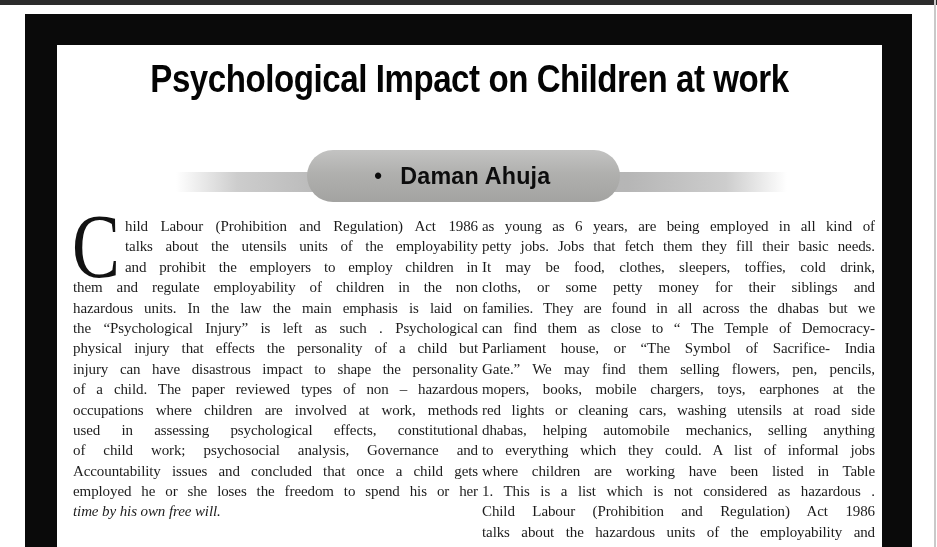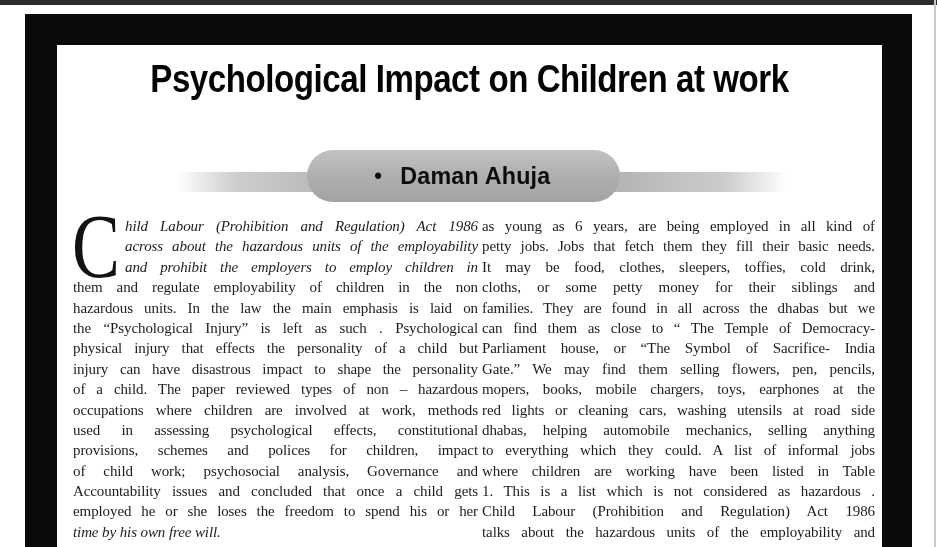--- a/index.html
+++ b/index.html
@@ -52,21 +52,21 @@
     font-family:"Liberation Serif", serif; font-size:92px; line-height:92px;
     transform:scale(0.78,1); transform-origin:left top;
   }
   .col { position:absolute; top:216px; color:var(--text,#1c1c1c); }
   .col-left  { left:73px;  width:405px; }
   .col-right { left:482px; width:393px; }
   .text-line {
     height:20.4px; font-size:15px; line-height:20.4px; letter-spacing:-0.1px;
     text-align:justify; text-align-last:justify; white-space:nowrap; overflow:hidden;
   }
-  .col-left .text-line:nth-child(-n+3) { padding-left:52px;font-style:italic; }
+  .col-left .text-line:nth-child(-n+3) { padding-left:52px; }
   .col-left .text-line:last-child { text-align-last:left;font-style:italic; }
 </style>
 </head>
 <body>
 
 <div class="screen">
   <div class="scan-top"></div>
   <div class="scan-right"></div>
 
   <div class="frame"></div>
@@ -75,31 +75,30 @@
 
   <div class="band"></div>
   <div class="capsule">
     <span class="bullet">•</span>
     <span class="author">Daman Ahuja</span>
   </div>
 
   <div class="dropcap">C</div>
   <div class="col col-left">
       <div class="text-line">hild Labour (Prohibition and Regulation) Act 1986</div>
-      <div class="text-line">across about the hazardous units of the employability</div>
+      <div class="text-line">talks about the utensils units of the employability</div>
       <div class="text-line">and prohibit the employers to employ children in</div>
       <div class="text-line">them and regulate employability of children in the non</div>
       <div class="text-line">hazardous units. In the law the main emphasis is laid on</div>
       <div class="text-line">the “Psychological Injury” is left as such . Psychological</div>
       <div class="text-line">physical injury that effects the personality of a child but</div>
       <div class="text-line">injury can have disastrous impact to shape the personality</div>
       <div class="text-line">of a child. The paper reviewed types of non – hazardous</div>
       <div class="text-line">occupations where children are involved at work, methods</div>
       <div class="text-line">used in assessing psychological effects, constitutional</div>
-      <div class="text-line">provisions, schemes and polices for children, impact</div>
       <div class="text-line">of child work; psychosocial analysis, Governance and</div>
       <div class="text-line">Accountability issues and concluded that once a child gets</div>
       <div class="text-line">employed he or she loses the freedom to spend his or her</div>
       <div class="text-line">time by his own free will.</div>
     </div>
   <div class="col col-right">
       <div class="text-line">as young as 6 years, are being employed in all kind of</div>
       <div class="text-line">petty jobs. Jobs that fetch them they fill their basic needs.</div>
       <div class="text-line">It may be food, clothes, sleepers, toffies, cold drink,</div>
       <div class="text-line">cloths, or some petty money for their siblings and</div>

